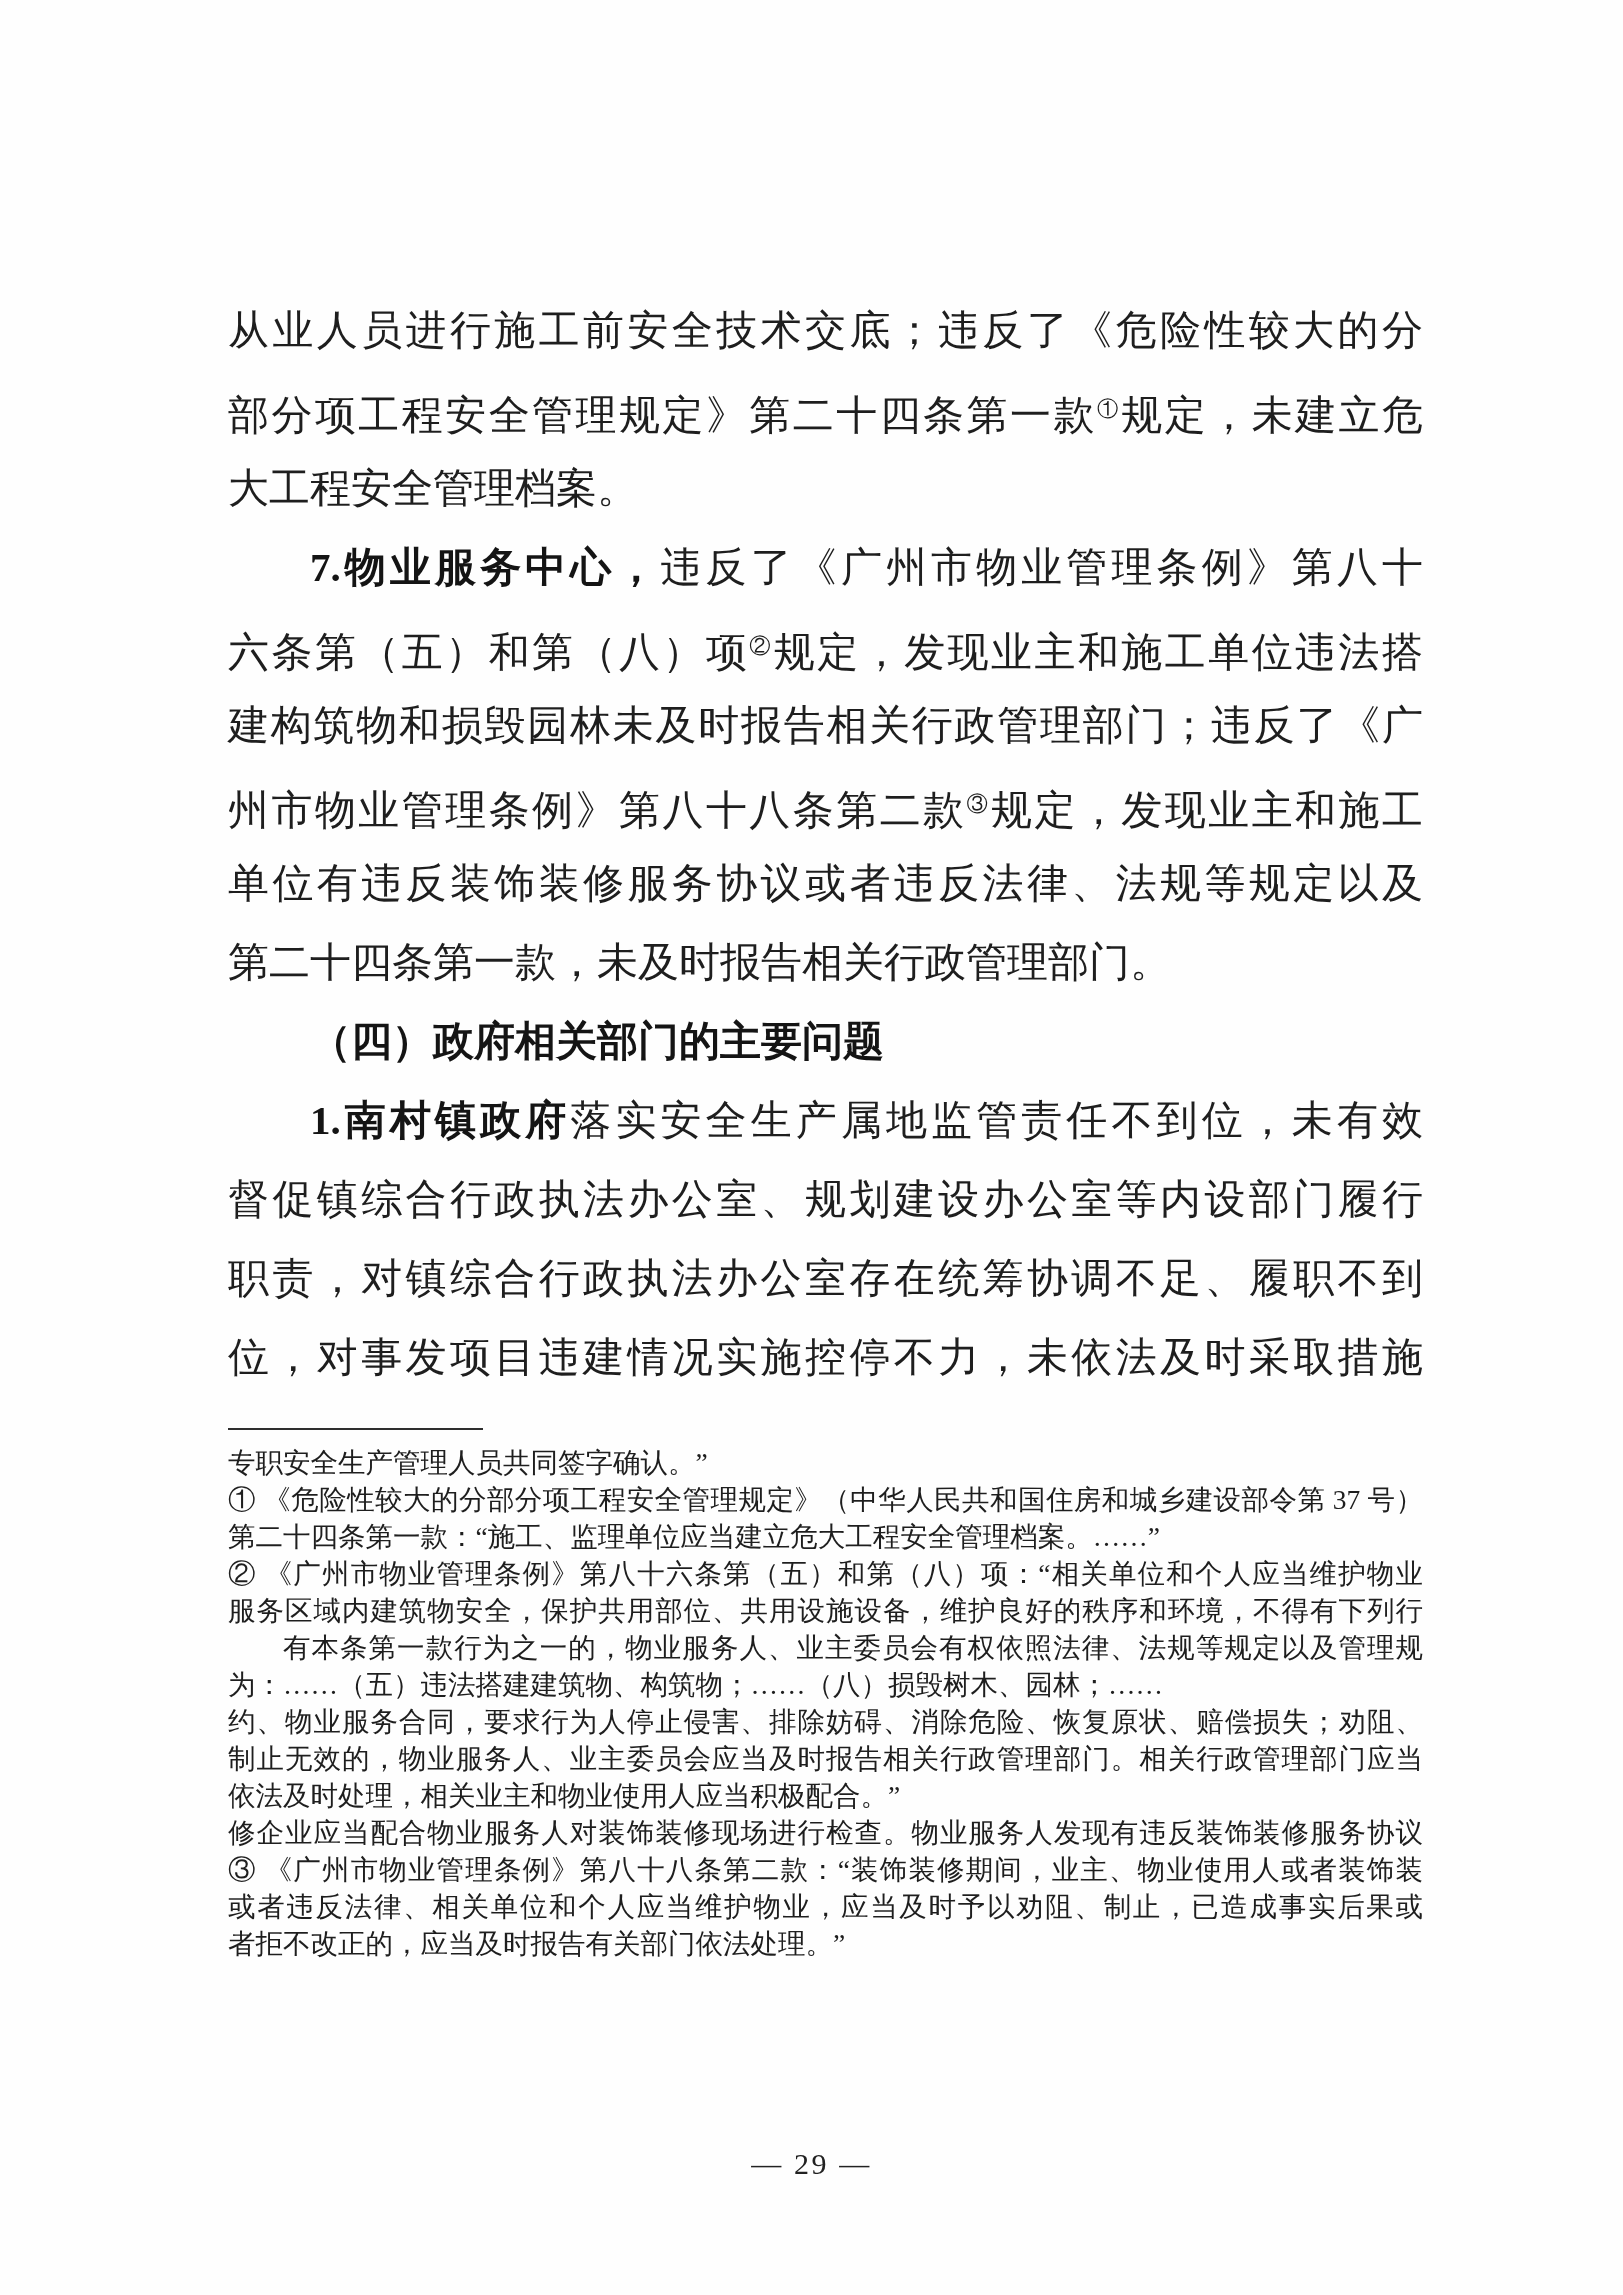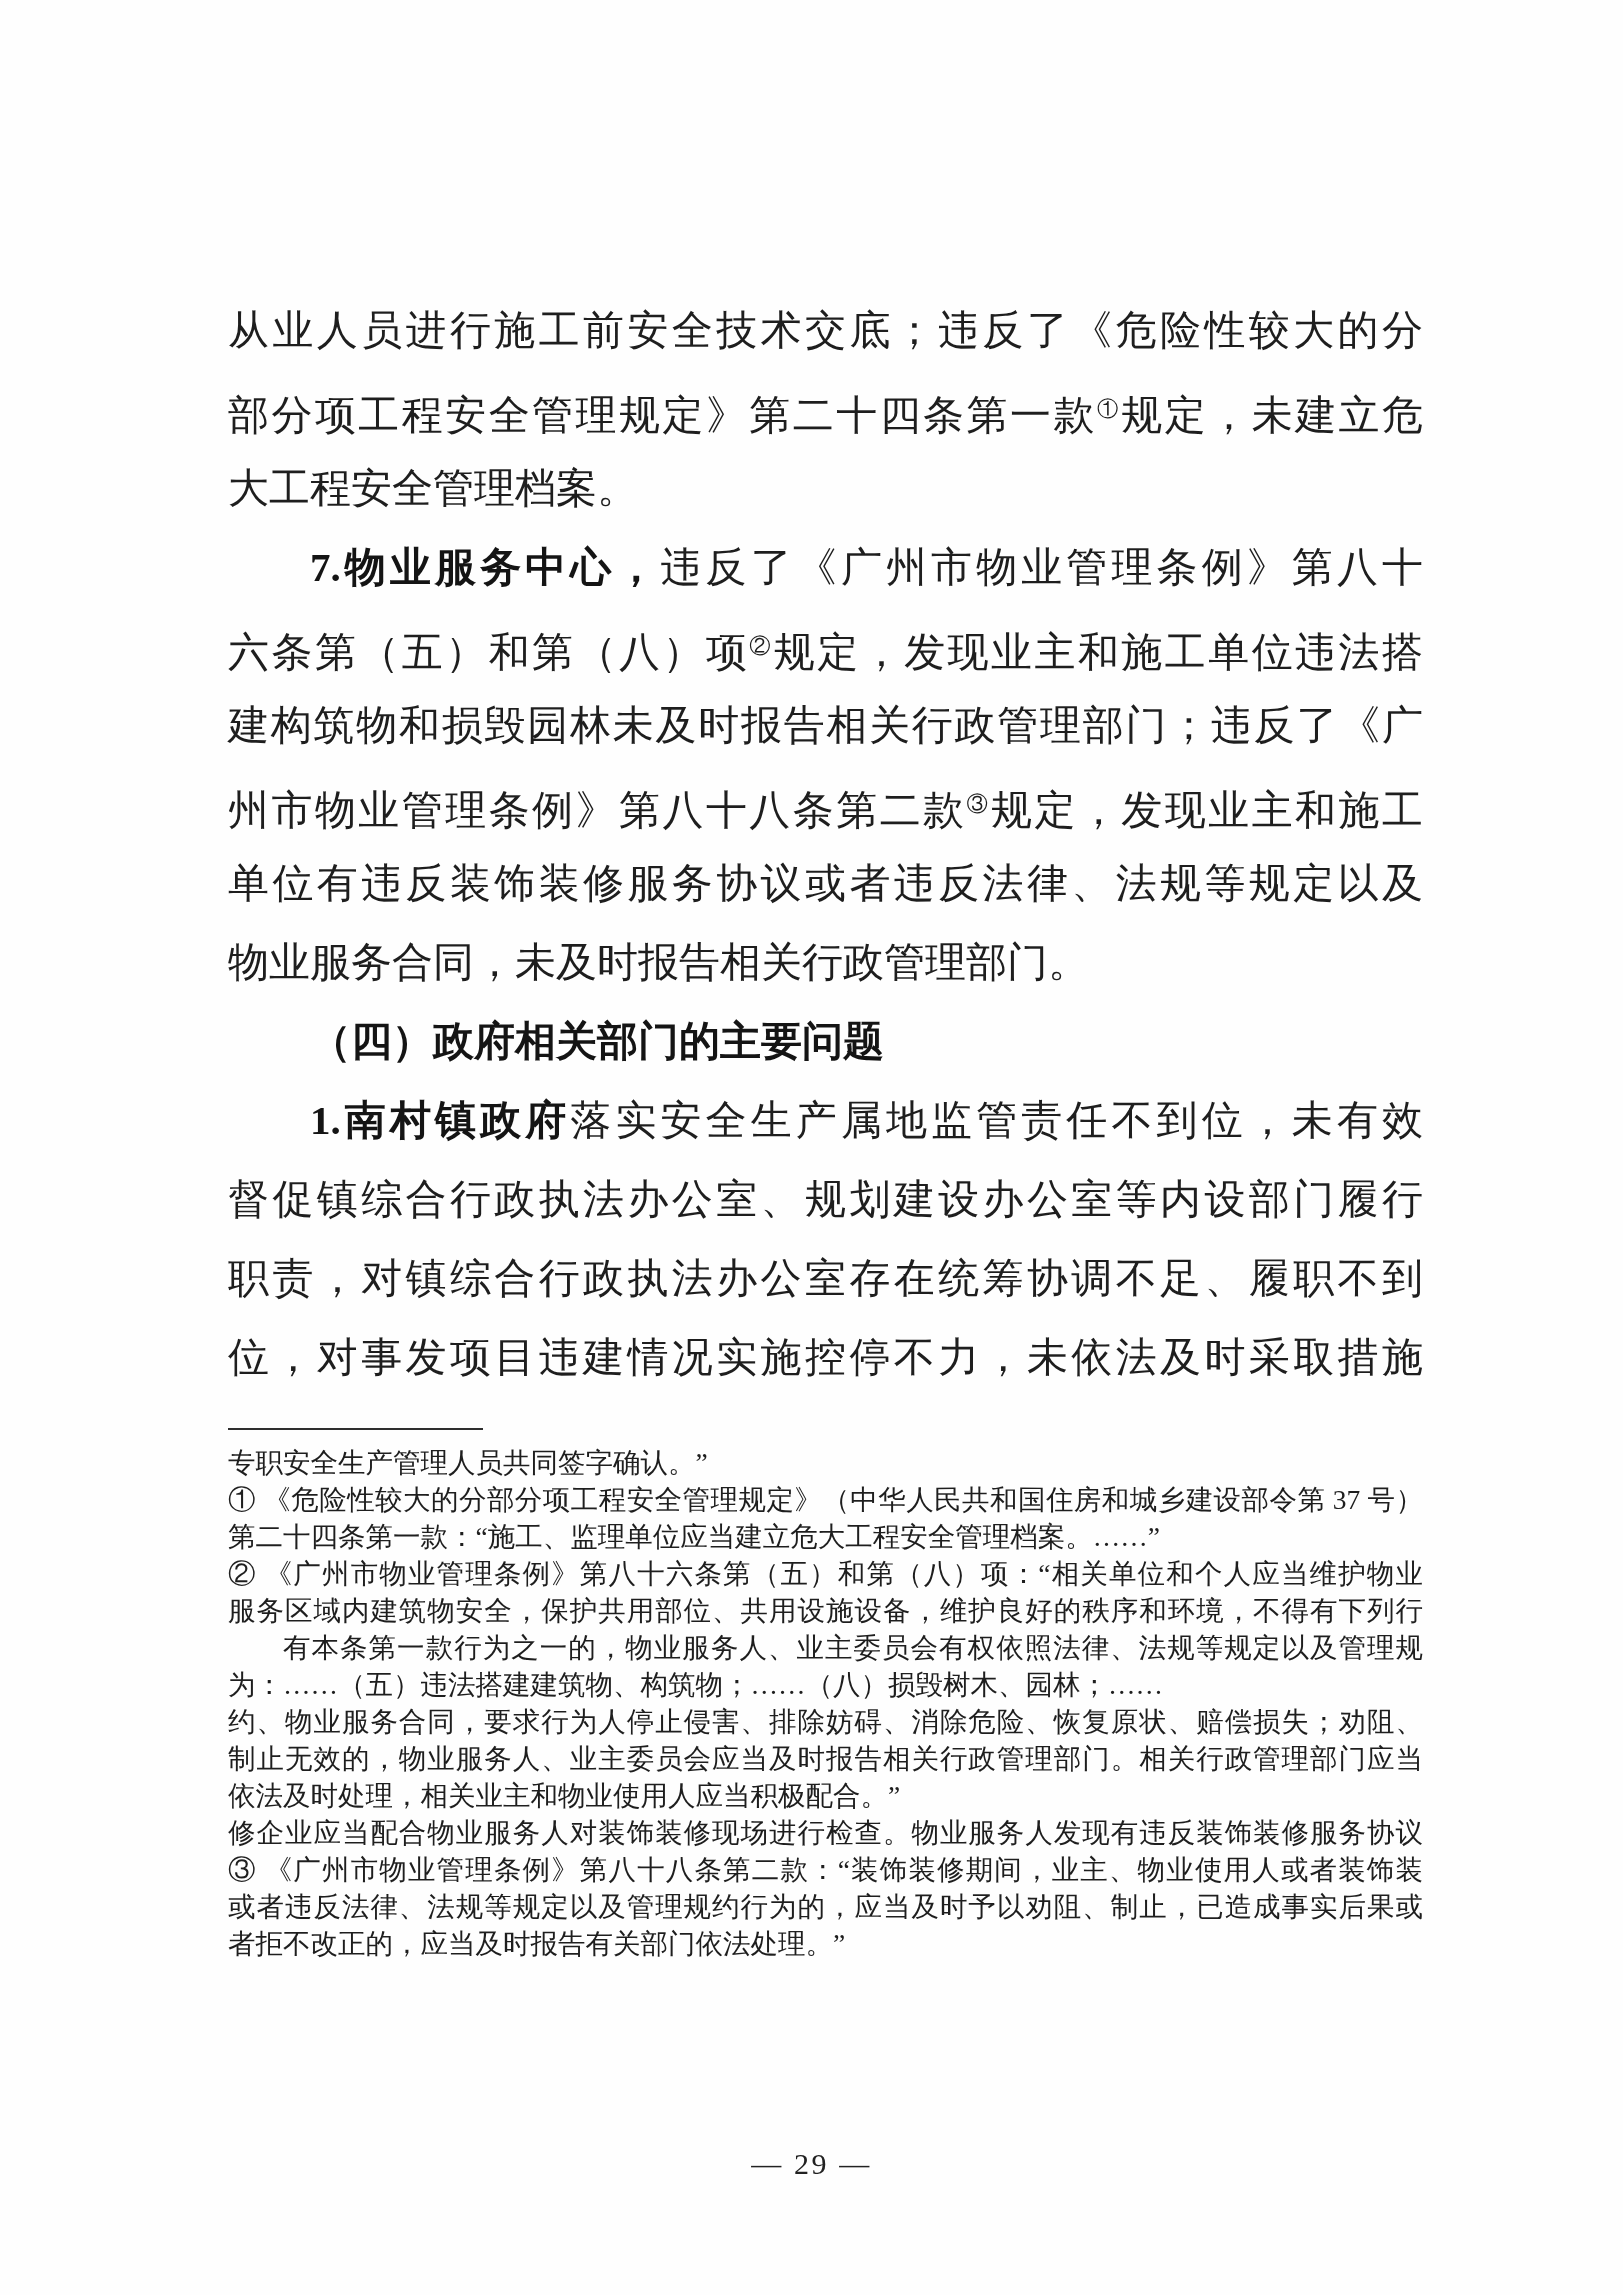--- a/index.html
+++ b/index.html
@@ -52,21 +52,21 @@
         <div class="tl just"><span>从业人员进行施工前安全技术交底；违反了《危险性较大的分</span></div>
         <div class="tl just"><span>部分项工程安全管理规定》第二十四条第一款</span><span class="sup">①</span><span>规定，未建立危</span></div>
         <div class="tl"><span>大工程安全管理档案。</span></div>
       </div>
       <div>
         <div class="tl just ind"><span class="b">7.物业服务中心，</span><span>违反了《广州市物业管理条例》第八十</span></div>
         <div class="tl just"><span>六条第（五）和第（八）项</span><span class="sup">②</span><span>规定，发现业主和施工单位违法搭</span></div>
         <div class="tl just"><span>建构筑物和损毁园林未及时报告相关行政管理部门；违反了《广</span></div>
         <div class="tl just"><span>州市物业管理条例》第八十八条第二款</span><span class="sup">③</span><span>规定，发现业主和施工</span></div>
         <div class="tl just"><span>单位有违反装饰装修服务协议或者违反法律、法规等规定以及</span></div>
-        <div class="tl"><span>物业服务合同，未及时报告相关行政管理部门。</span></div>
+        <div class="tl"><span>第二十四条第一款，未及时报告相关行政管理部门。</span></div>
       </div>
       <div>
         <div class="tl ind"><span class="b">（四）政府相关部门的主要问题</span></div>
       </div>
       <div>
         <div class="tl just ind"><span class="b">1.南村镇政府</span><span>落实安全生产属地监管责任不到位，未有效</span></div>
         <div class="tl just"><span>督促镇综合行政执法办公室、规划建设办公室等内设部门履行</span></div>
         <div class="tl just"><span>职责，对镇综合行政执法办公室存在统筹协调不足、履职不到</span></div>
         <div class="tl just"><span>位，对事发项目违建情况实施控停不力，未依法及时采取措施</span></div>
       </div>
@@ -87,21 +87,21 @@
           <div class="tl just"><span>服务区域内建筑物安全，保护共用部位、共用设施设备，维护良好的秩序和环境，不得有下列行</span></div>
           <div class="tl just ind"><span>有本条第一款行为之一的，物业服务人、业主委员会有权依照法律、法规等规定以及管理规</span></div>
           <div class="tl"><span>为：……（五）违法搭建建筑物、构筑物；……（八）损毁树木、园林；……</span></div>
           <div class="tl just"><span>约、物业服务合同，要求行为人停止侵害、排除妨碍、消除危险、恢复原状、赔偿损失；劝阻、</span></div>
           <div class="tl just"><span>制止无效的，物业服务人、业主委员会应当及时报告相关行政管理部门。相关行政管理部门应当</span></div>
           <div class="tl"><span>依法及时处理，相关业主和物业使用人应当积极配合。”</span></div>
         </div>
         <div>
           <div class="tl just"><span>修企业应当配合物业服务人对装饰装修现场进行检查。物业服务人发现有违反装饰装修服务协议</span></div>
           <div class="tl just"><span>③ 《广州市物业管理条例》第八十八条第二款：“装饰装修期间，业主、物业使用人或者装饰装</span></div>
-          <div class="tl just"><span>或者违反法律、法规等规定以及管理规约行为的，应当及时予以劝阻、制止，已造成事实后果或</span></div>
+          <div class="tl just"><span>或者违反法律、相关单位和个人应当维护物业，应当及时予以劝阻、制止，已造成事实后果或</span></div>
           <div class="tl"><span>者拒不改正的，应当及时报告有关部门依法处理。”</span></div>
         </div>
       </div>
   </section>
 
   <footer class="page-num">— 29 —</footer>
 
 </div>
 
 

